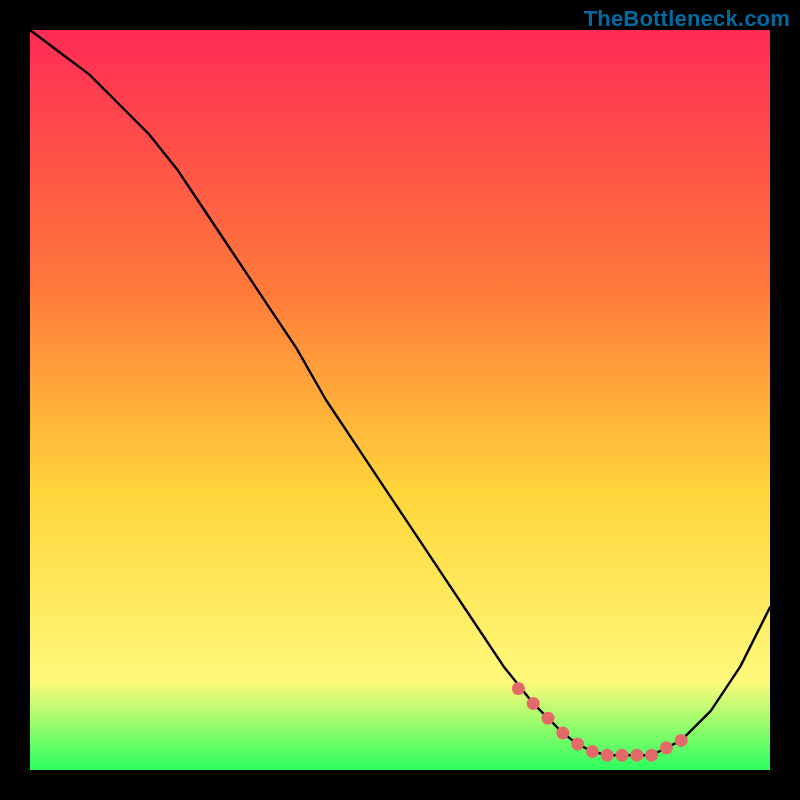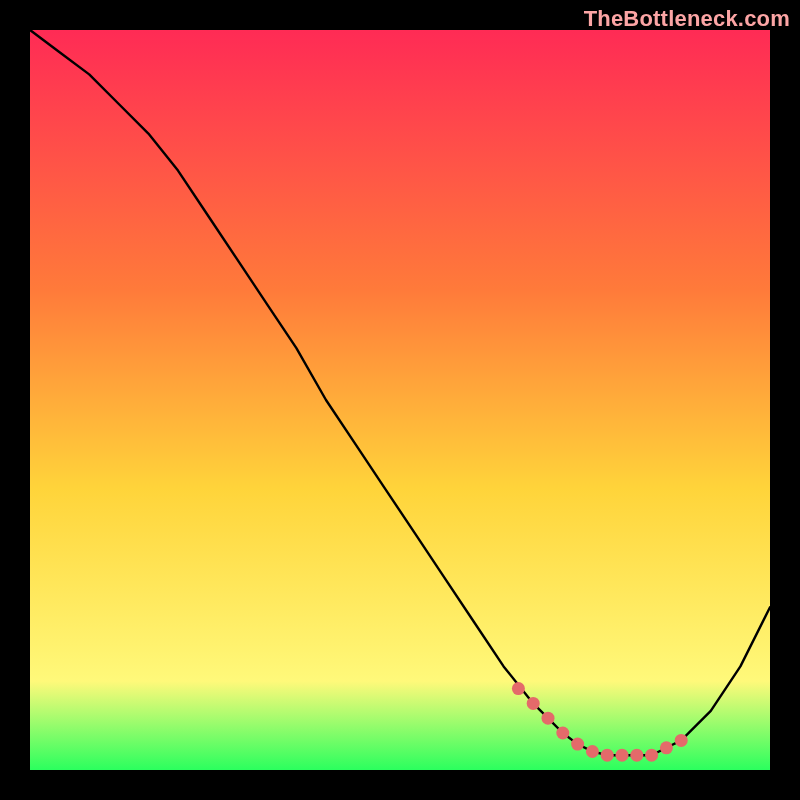--- a/index.html
+++ b/index.html
@@ -14,21 +14,21 @@
   .frame {
     position: relative;
     width: 800px;
     height: 800px;
     background: #000;
   }
   .watermark {
     position: absolute;
     top: 6px;
     right: 10px;
-    color: #fca5a5;
+    color: #0369a1;
     font-size: 22px;
     font-weight: 600;
     letter-spacing: 0.2px;
     z-index: 10;
   }
   svg {
     position: absolute;
     top: 0;
     left: 0;
   }

